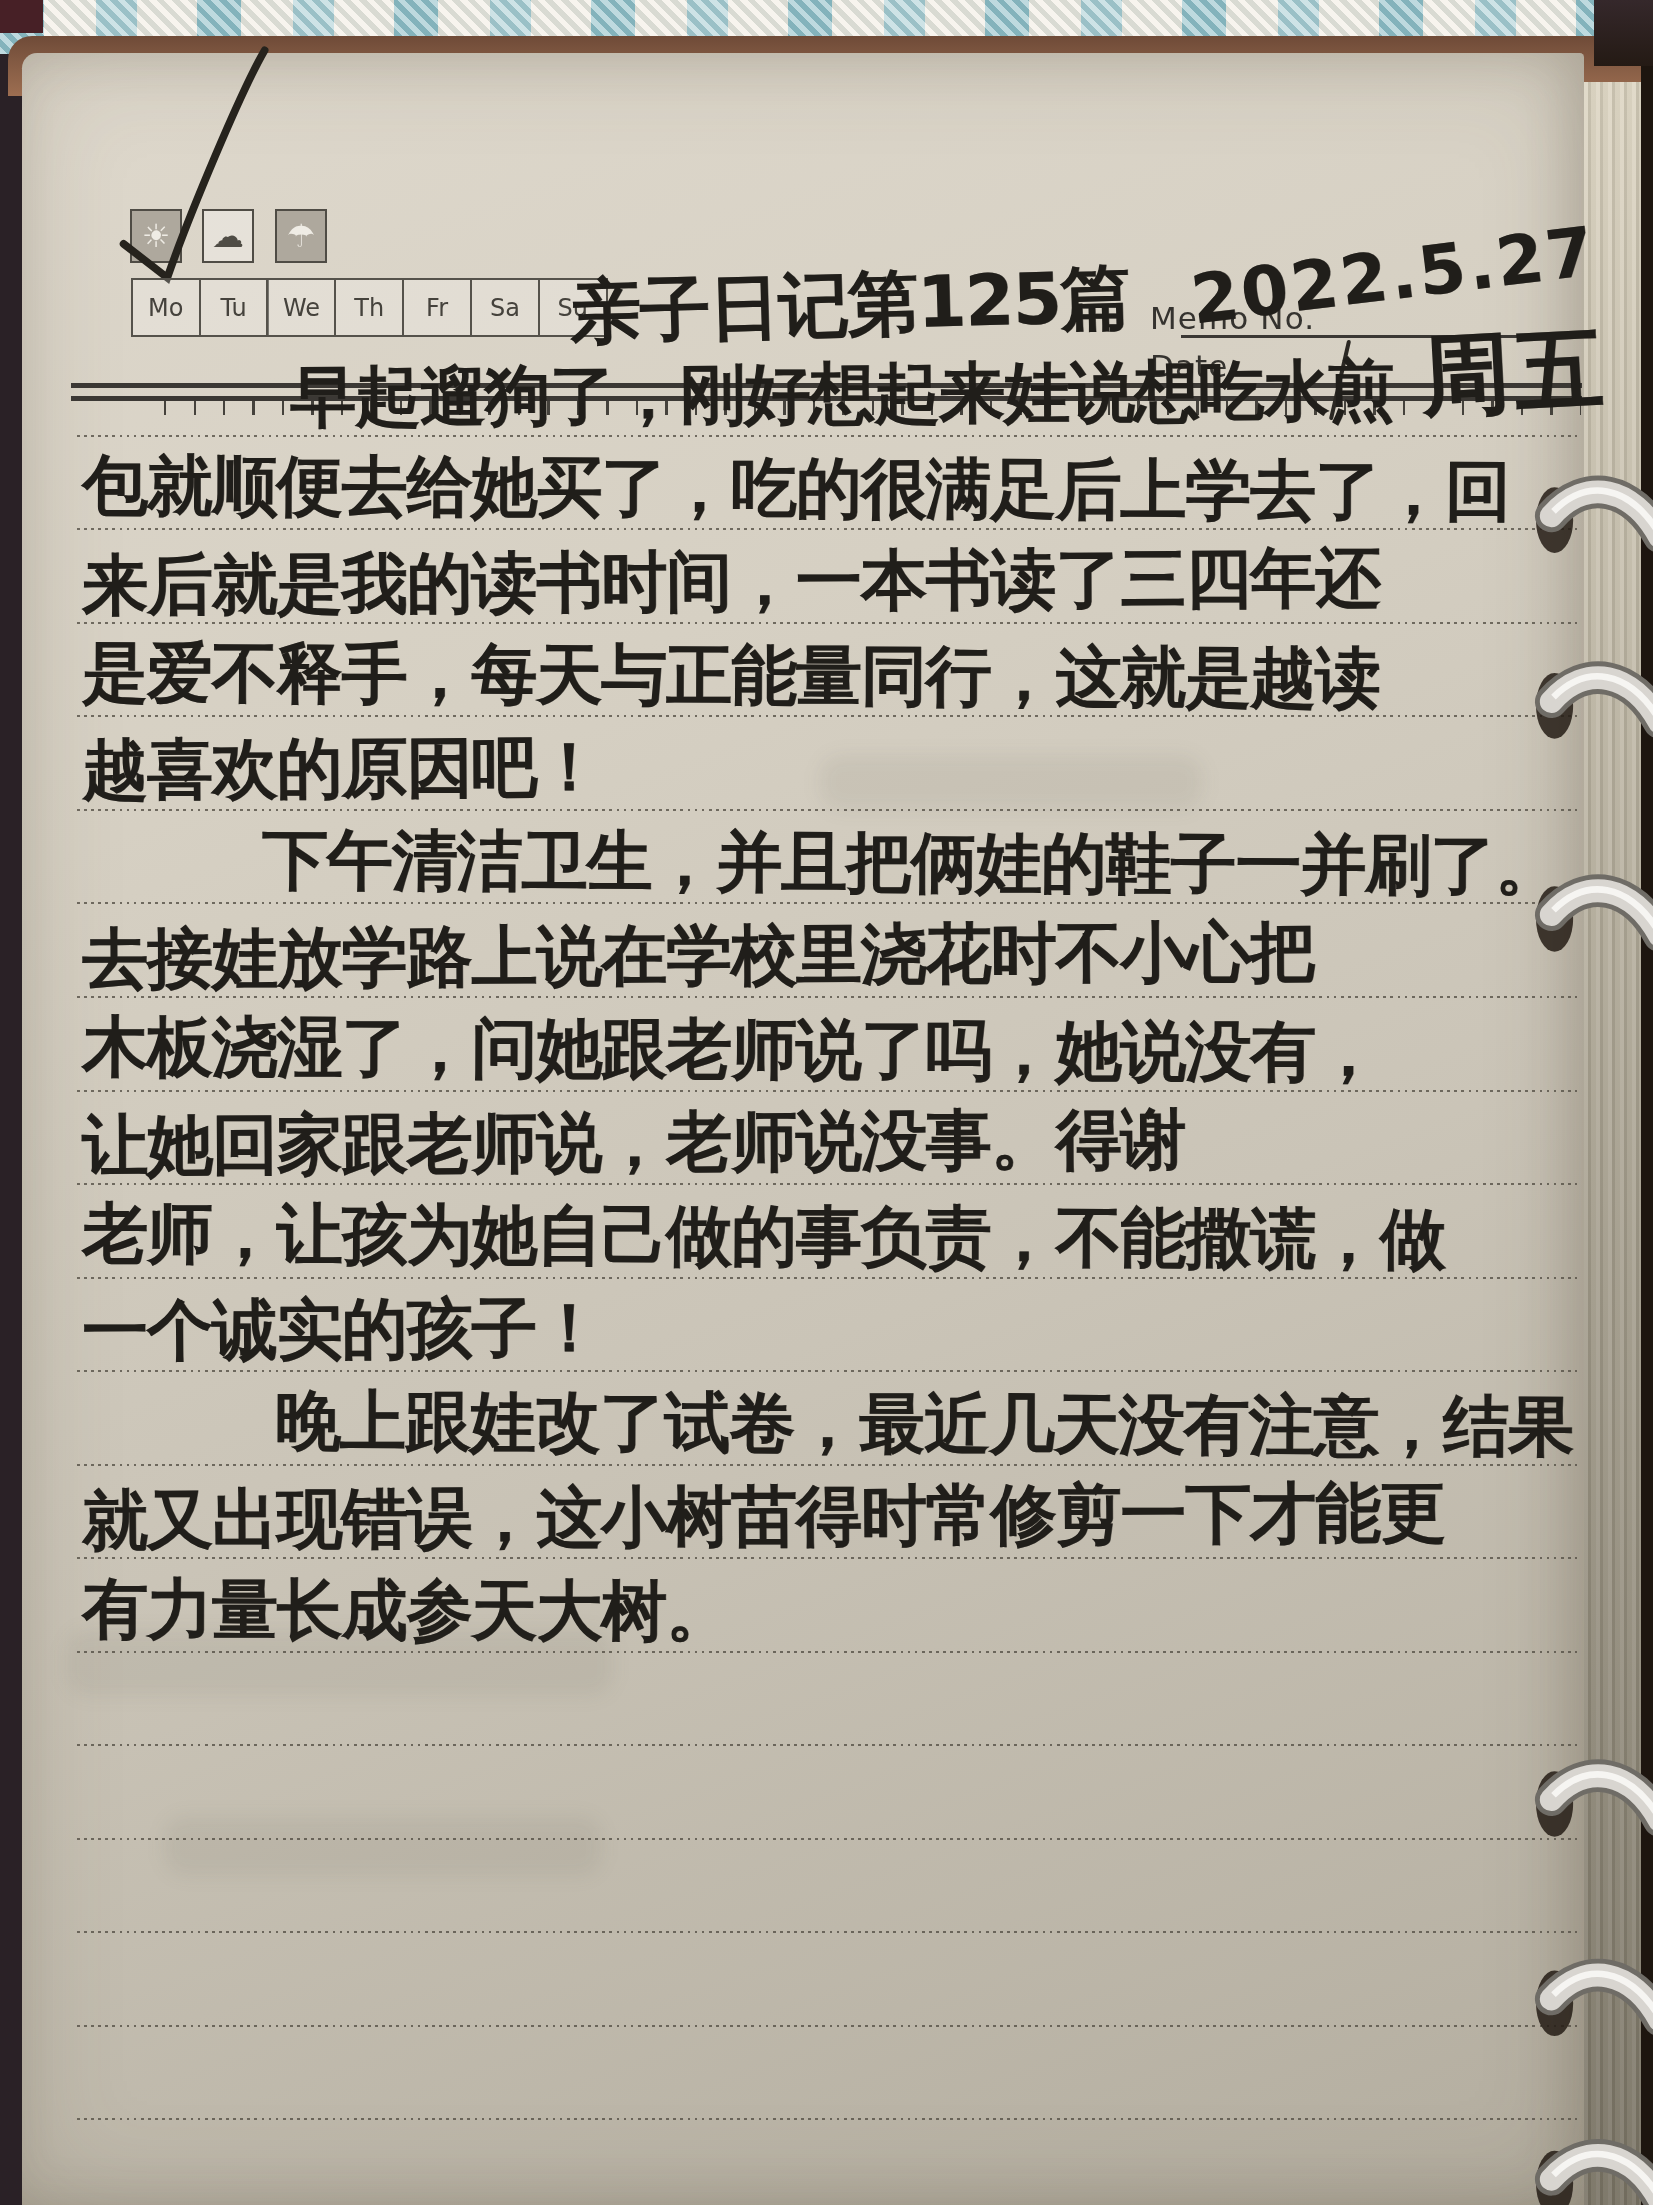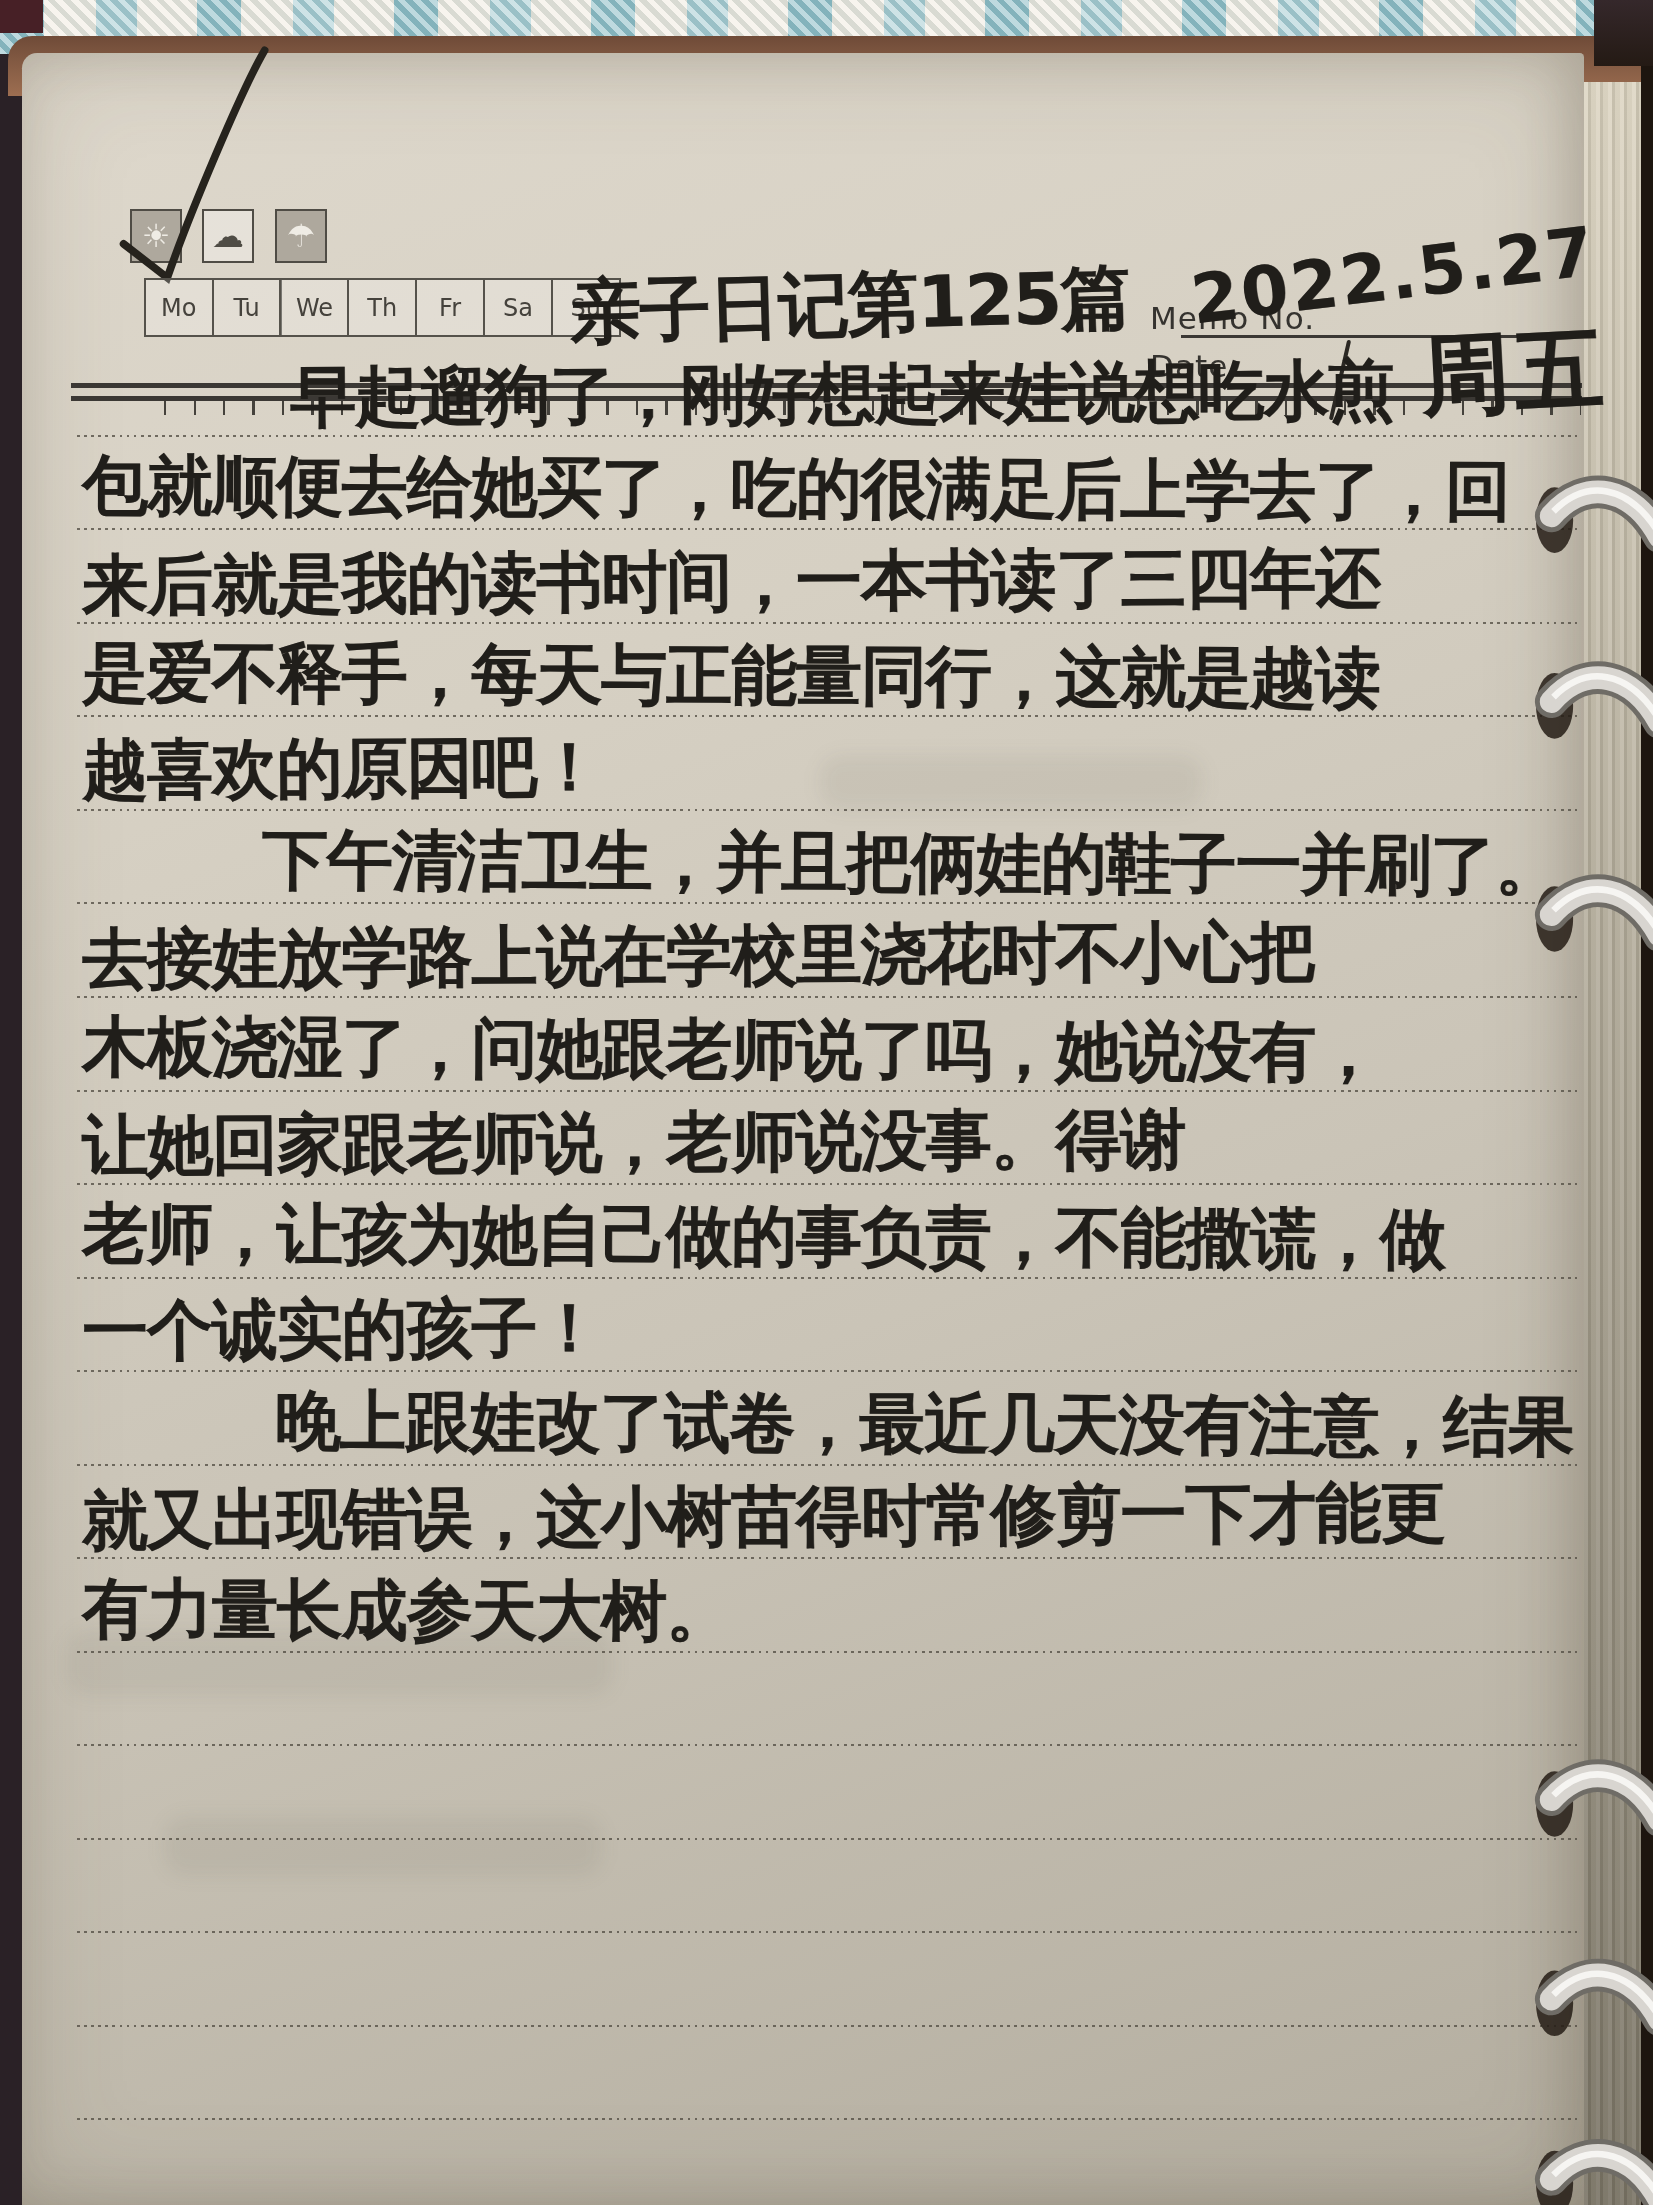--- a/index.html
+++ b/index.html
@@ -27,21 +27,21 @@
     background:
       linear-gradient(180deg,rgba(255,255,255,.22),rgba(0,0,0,.38)),
       repeating-linear-gradient(90deg,#d9d0bb 0 4.4px,#b7ae97 4.4px 7.1px,#cdc4ad 7.1px 12px);}
   .gap{position:absolute;top:66px;left:1641px;width:13px;height:2140px;background:#1d150f;}
 
   
   .wbox{position:absolute;top:209px;width:48px;height:50px;border:2.2px solid #4f4c45;
     display:flex;align-items:center;justify-content:center;font-size:32px;}
   .wbox.shaded{background:#aea89d;color:#efece5;}
   .wbox.light{background:rgba(255,255,255,.30);color:#4f4c45;}
-  .days{position:absolute;left:146px;top:278px;display:flex;}
+  .days{position:absolute;left:133px;top:278px;display:flex;}
   .day{width:66px;height:55px;border:2.2px solid #55524b;margin-left:-2.2px;
     display:flex;align-items:center;justify-content:center;
     font-size:24px;color:#45423c;background:rgba(255,255,255,.22);}
   .rule-a,.rule-b{position:absolute;left:71px;width:1511px;height:4.9px;background:#3b3834;}
   .rule-a{top:383px}.rule-b{top:396px}
   .ticks{position:absolute;left:164px;top:401px;width:1417px;height:14.2px;
     background:repeating-linear-gradient(90deg,#45423c 0 2.2px,transparent 2.2px 29.5px);}
   .memo-label{position:absolute;left:1150px;top:300px;font-size:31px;color:#35332f;letter-spacing:1.1px;}
   .date-label{position:absolute;left:1150px;top:348px;font-size:31px;color:#35332f;letter-spacing:1.1px;}
   .memo-line{position:absolute;left:1181px;top:335px;width:397px;height:2.7px;background:#3b3834;}

